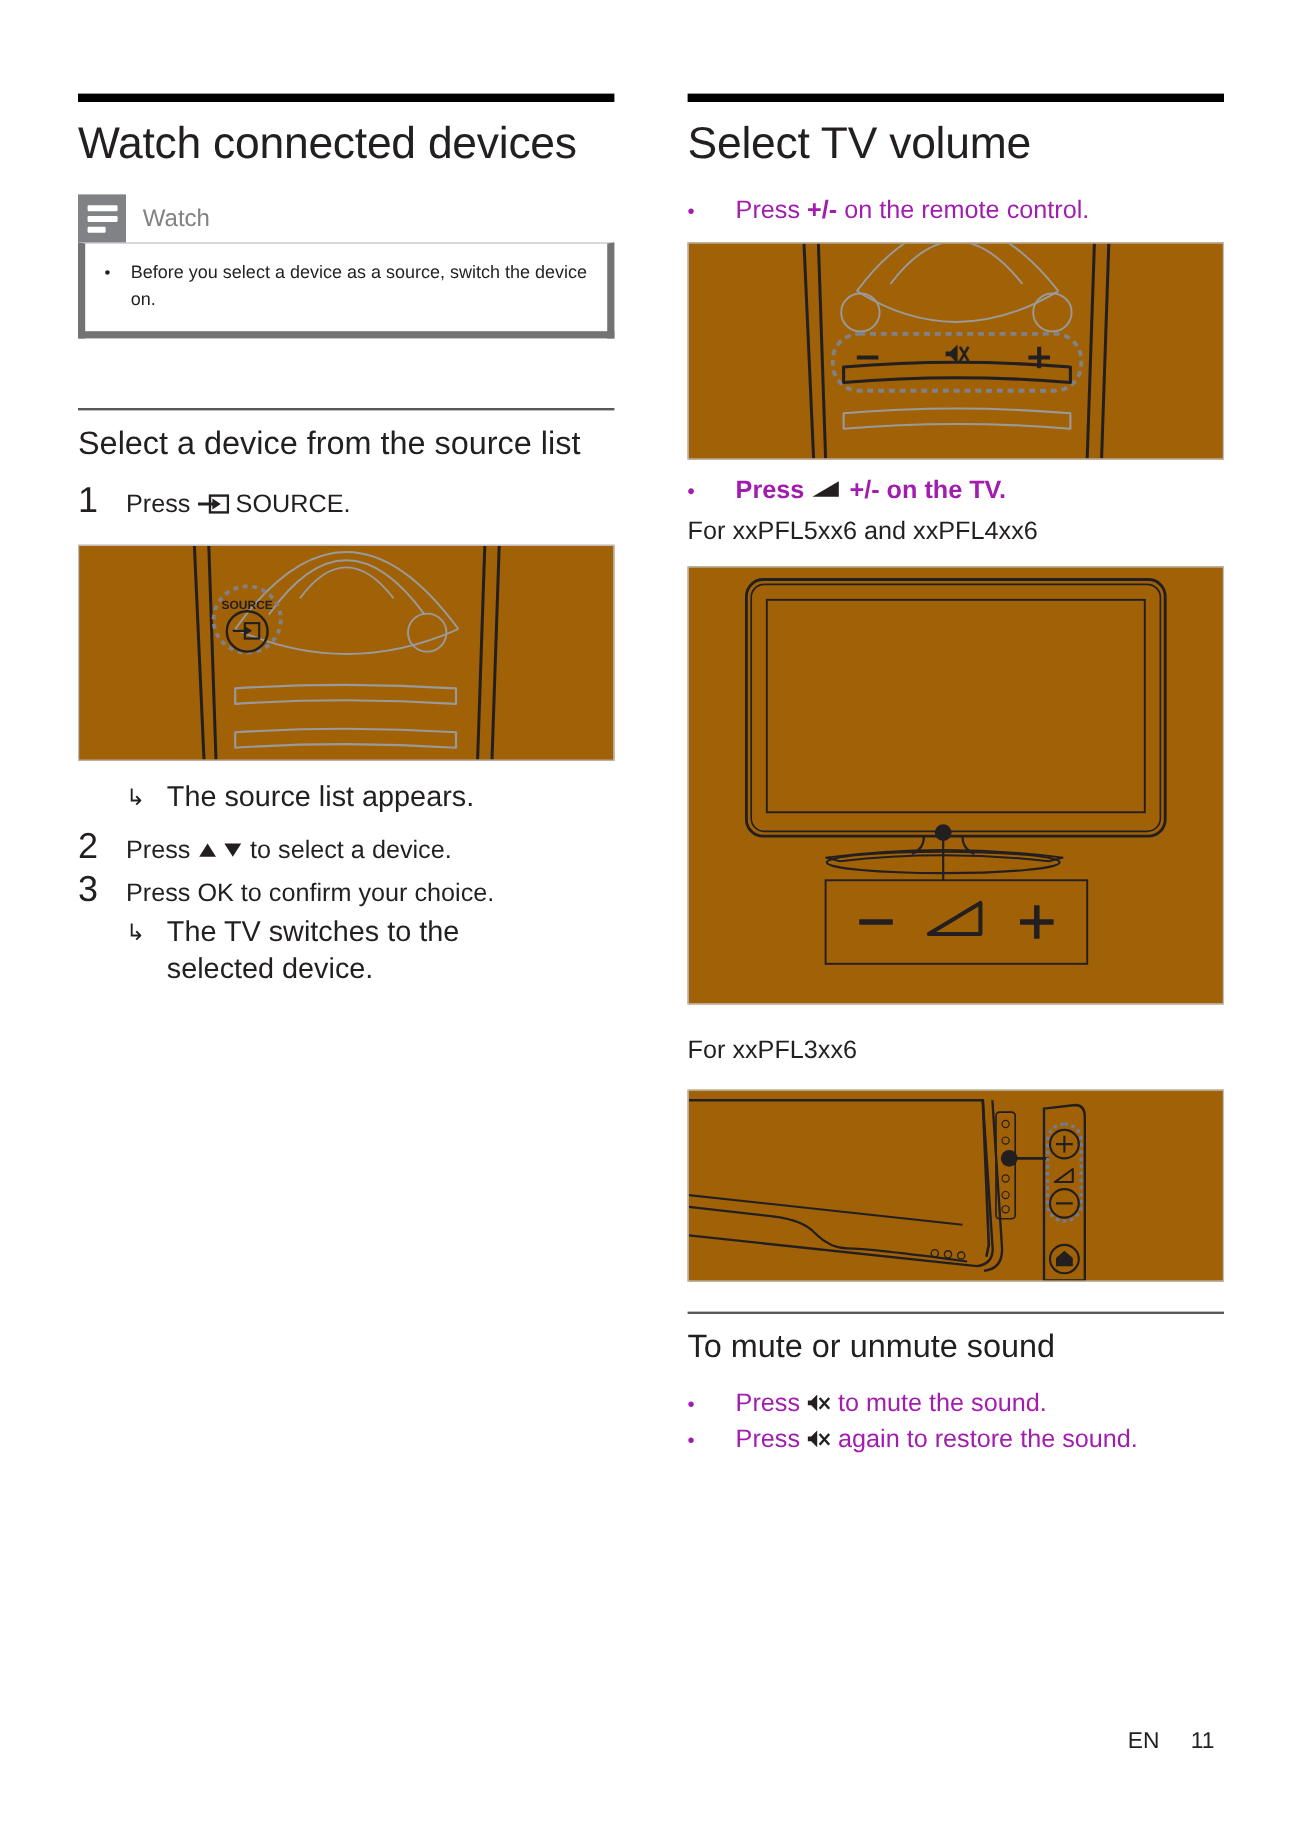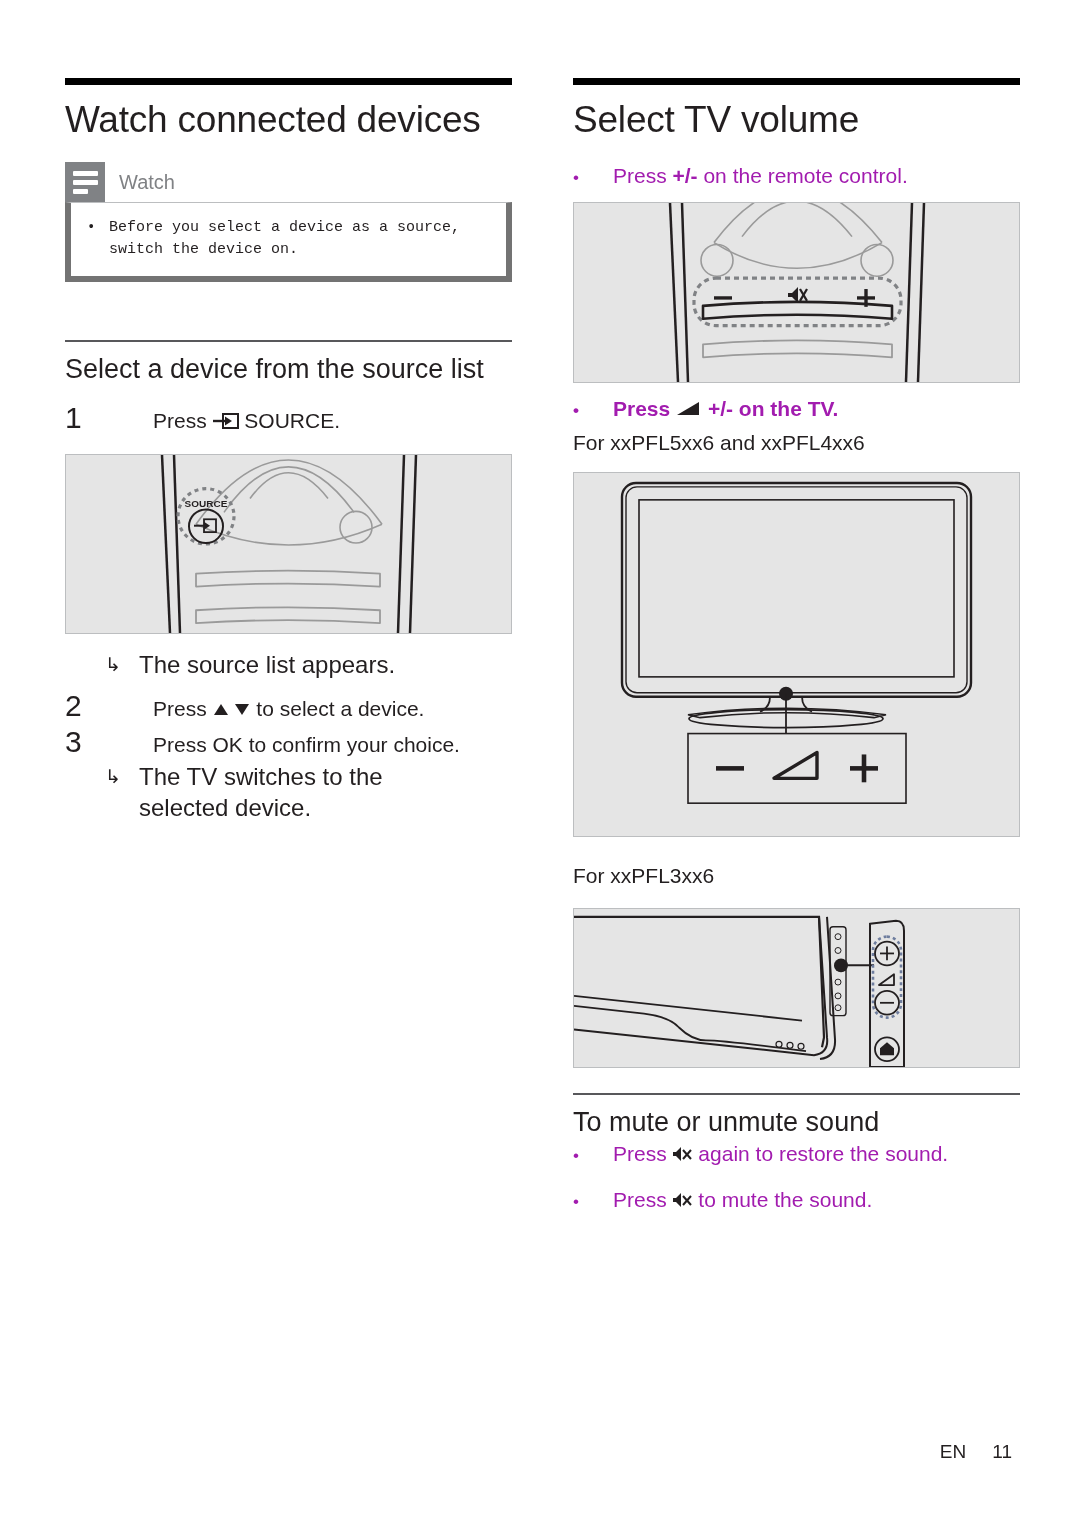--- a/index.html
+++ b/index.html
@@ -94,21 +94,20 @@
     color: #808285;
     margin-left: 14px;
     line-height: 1;
   }
   .note-body {
     border: 6px solid #737373;
     border-top: 1px solid #bcbec0;
     padding: 14px 16px 16px 16px;
     box-sizing: border-box;
     min-height: 62px;
-    font-family: Liberation Mono, monospace;
   }
   .note-item {
     display: flex;
     font-size: 15px;
     line-height: 1.42;
     color: #231f20;
   }
   .note-item .dot { width: 22px; flex: none; }
   .note-item .dot::before { content: "\2022"; font-size: 14px; }
 
@@ -123,21 +122,20 @@
     font-size: 30px;
     line-height: 1;
     font-weight: 400;
     color: #231f20;
   }
   .step-text {
     font-size: 21px;
     line-height: 1.28;
     color: #231f20;
     padding-top: 5px;
-    margin-left: 48px;
   }
 
   .result {
     display: flex;
     margin-top: 8px;
     padding-left: 40px;
   }
   .result-arrow {
     width: 34px;
     flex: none;
@@ -161,21 +159,21 @@
   }
   .bullet .b-dot { width: 40px; flex: none; }
   .bullet .b-dot::before { content: "\2022"; font-size: 17px; }
 
   
   .figure {
     border: 1px solid #bcbec0;
     box-sizing: border-box;
     width: 100%;
     position: relative;
-    background: #e5e5e5;
+    background: #a16207;
     overflow: hidden;
   }
   .figure svg { display: block; width: 100%; height: 100%; }
 
   
   .ico {
     display: inline-block;
     vertical-align: -2px;
     position: relative;
   }
@@ -415,38 +413,38 @@
         <circle cx="313" cy="142" r="12" fill="none" stroke="#231f20" stroke-width="1.8"></circle>
         <path d="M 313 135 L 320 141 L 320 148 L 306 148 L 306 141 Z" fill="#231f20"></path>
       </svg>
     </div>
 
     <div style="margin-top:25px;">
       <div class="rule-thin"></div>
       <h2 class="section">To mute or unmute sound</h2>
     </div>
 
+    <div class="bullet" style="margin-top:18px;">
+      <span class="b-dot"></span>
+      <span><span>Press </span><span class="ico"><svg width="20" height="17" viewBox="0 0 20 17">
+              <polygon points="0,6 3,6 8,1 8,15 3,10 0,10" fill="#231f20"></polygon>
+              <line x1="10" y1="4" x2="18" y2="13" stroke="#231f20" stroke-width="2"></line>
+              <line x1="18" y1="4" x2="10" y2="13" stroke="#231f20" stroke-width="2"></line>
+            </svg></span><span> to mute the sound.</span></span>
+    </div>
+
     <div class="bullet" style="margin-top:2px;">
       <span class="b-dot"></span>
       <span><span>Press </span><span class="ico"><svg width="20" height="17" viewBox="0 0 20 17">
               <polygon points="0,6 3,6 8,1 8,15 3,10 0,10" fill="#231f20"></polygon>
               <line x1="10" y1="4" x2="18" y2="13" stroke="#231f20" stroke-width="2"></line>
               <line x1="18" y1="4" x2="10" y2="13" stroke="#231f20" stroke-width="2"></line>
             </svg></span><span> again to restore the sound.</span></span>
     </div>
 
-    <div class="bullet" style="margin-top:18px;">
-      <span class="b-dot"></span>
-      <span><span>Press </span><span class="ico"><svg width="20" height="17" viewBox="0 0 20 17">
-              <polygon points="0,6 3,6 8,1 8,15 3,10 0,10" fill="#231f20"></polygon>
-              <line x1="10" y1="4" x2="18" y2="13" stroke="#231f20" stroke-width="2"></line>
-              <line x1="18" y1="4" x2="10" y2="13" stroke="#231f20" stroke-width="2"></line>
-            </svg></span><span> to mute the sound.</span></span>
-    </div>
-
   </div>
 
   <div class="footer">
     <span>EN</span>
     <span>11</span>
   </div>
 
 </div>
 
 </body></html>

